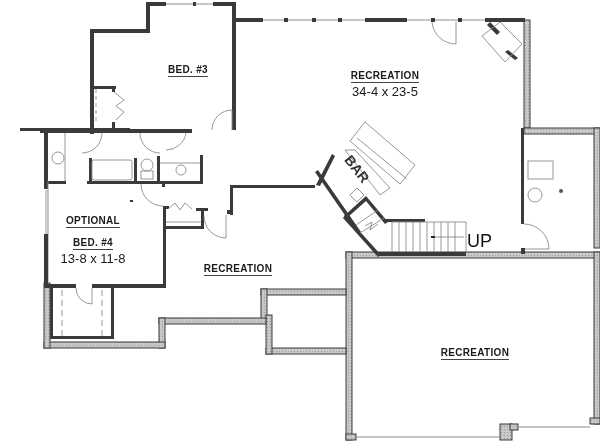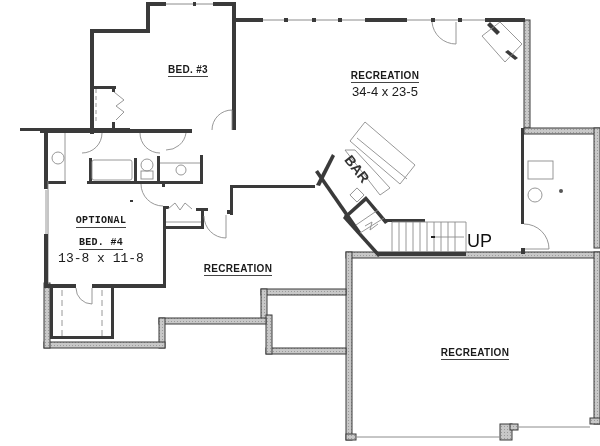--- a/index.html
+++ b/index.html
@@ -209,21 +209,21 @@
 
 <div class="room-label" style="left:132px; top:60px; width:112px;">
   <div class="room-name">BED. #3</div>
 </div>
 
 <div class="room-label" style="left:320px; top:66px; width:130px;">
   <div class="room-name">RECREATION</div>
   <div class="room-dim">34-4 x 23-5</div>
 </div>
 
-<div class="room-label" style="left:56px; top:211px; width:90px;font-family:Liberation Mono, monospace;">
+<div class="room-label" style="left:48px; top:211px; width:90px;">
   <div class="room-name">OPTIONAL</div><br>
   <div class="room-name" style="margin-top:10px;">BED. #4</div>
   <div class="room-dim">13-8 x 11-8</div>
 </div>
 
 <div class="room-label" style="left:188px; top:259px; width:100px;">
   <div class="room-name">RECREATION</div>
 </div>
 
 <div class="room-label" style="left:410px; top:343px; width:130px;">

